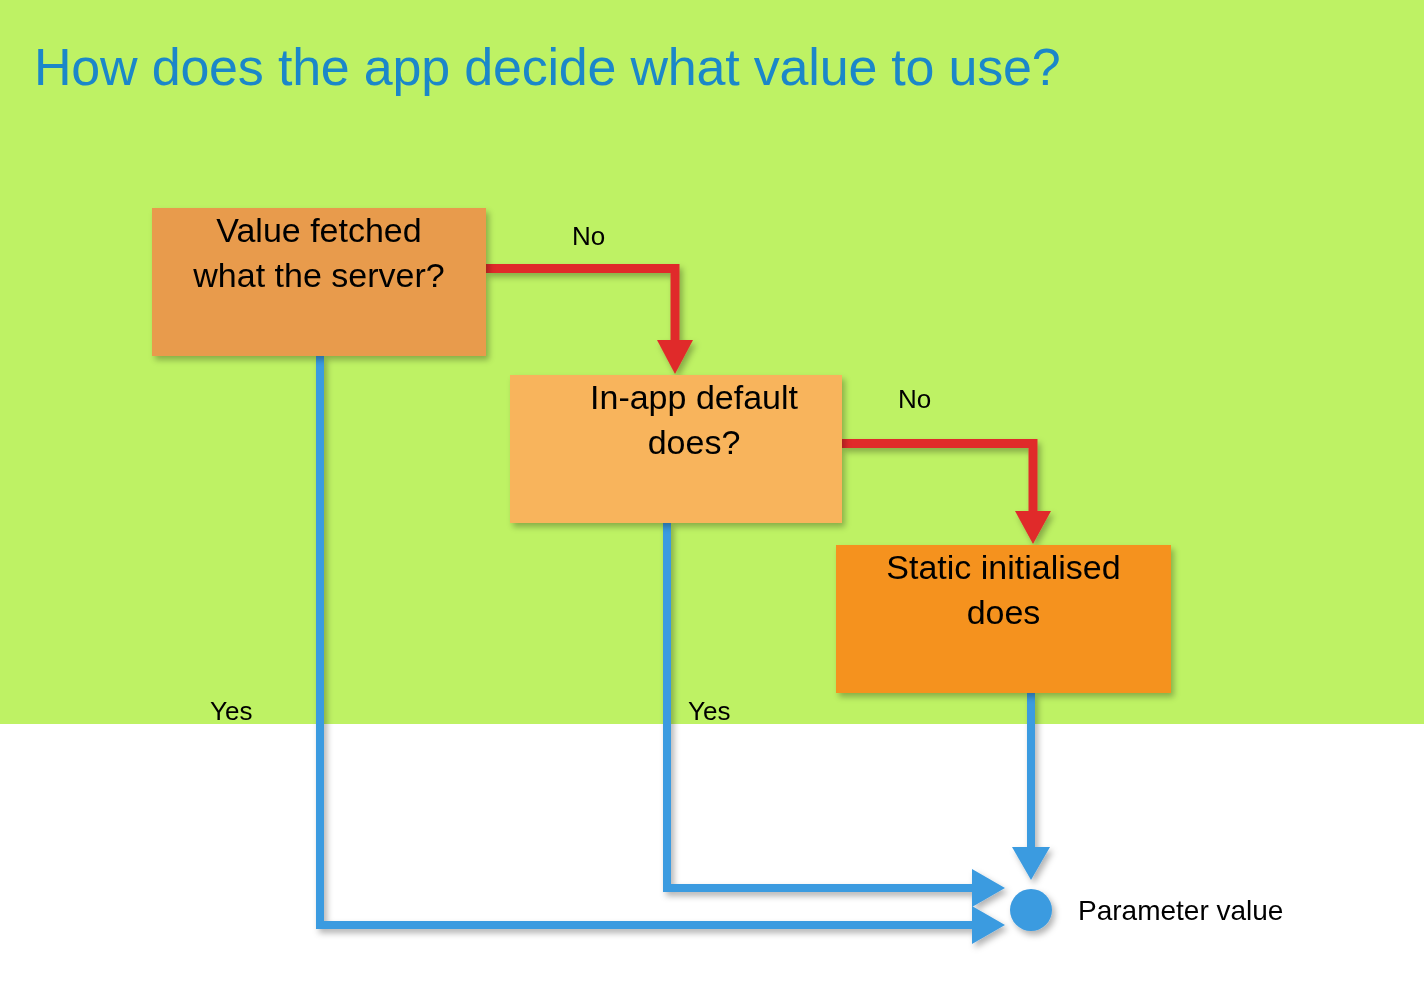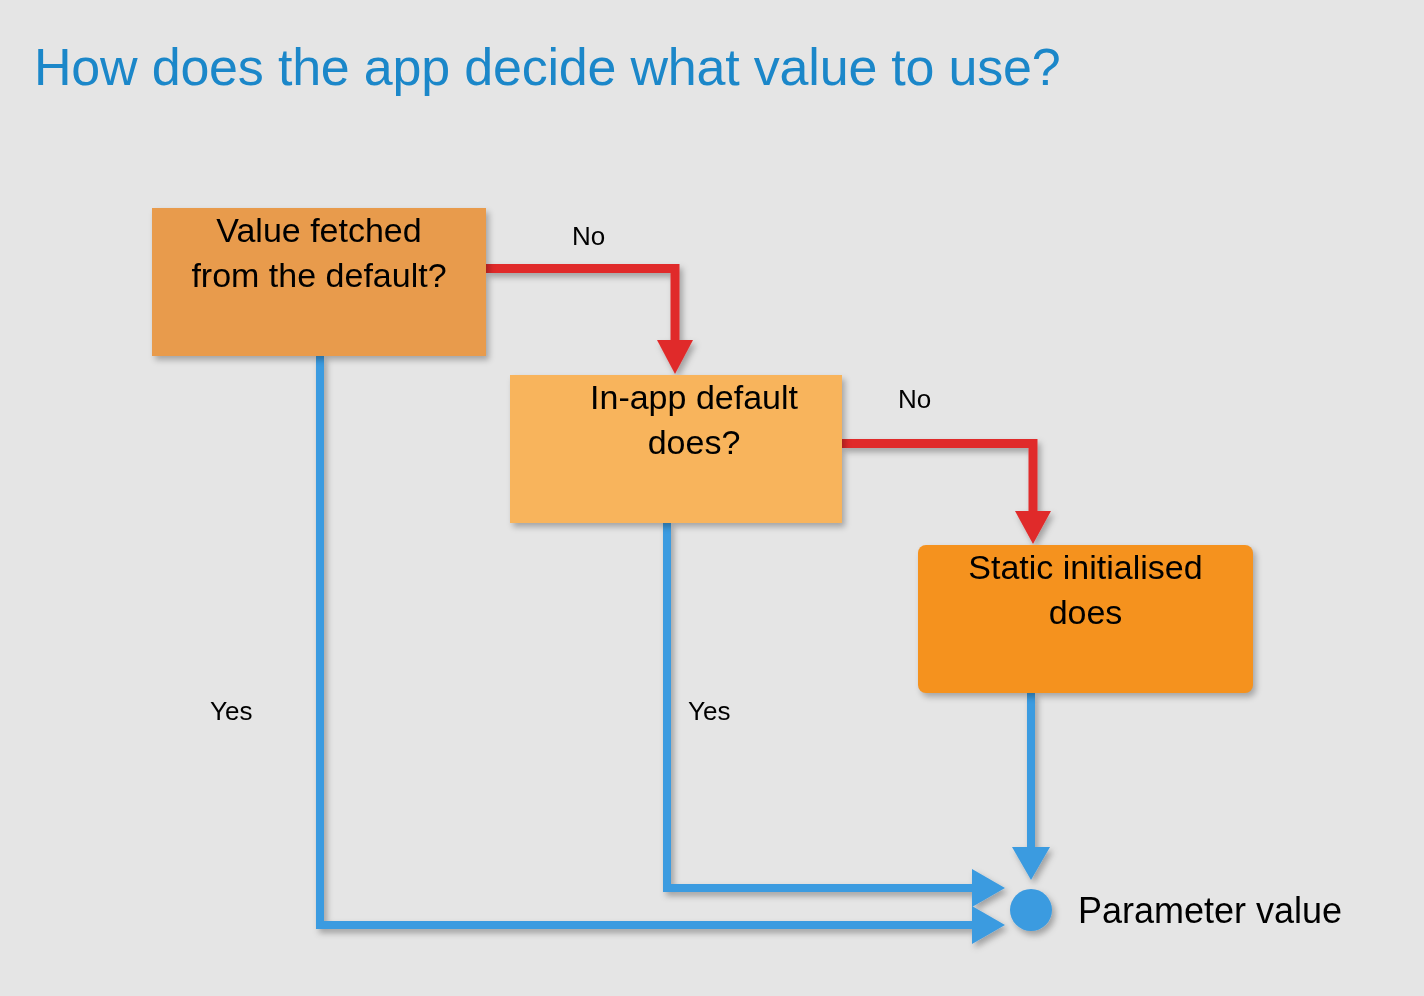--- a/index.html
+++ b/index.html
@@ -11,22 +11,22 @@
     width: 1424px;
     height: 996px;
     position: relative;
     overflow: hidden;
     font-family: "Liberation Sans", sans-serif;
   }
   #slide {
     position: absolute;
     left: 0; top: 0;
     width: 1424px;
-    height: 996px;
-    background: #e5e5e5;
+    height: 724px;
+    background: #bef264;
   }
   #title {
     position: absolute;
     left: 34px;
     top: 36px;
     font-size: 52px;
     line-height: 62px;
     font-weight: 400;
     color: #1B87C9;
     letter-spacing: -0.2px;
@@ -52,42 +52,41 @@
     height: 148px;
   }
   #box-inapp {
     left: 510px;
     top: 375px;
     width: 332px;
     height: 148px;
     padding-left: 36px;
   }
   #box-static {
-    left: 918px;
+    left: 836px;
     top: 545px;
     width: 335px;
     height: 148px;
-    border-radius: 8px;
   }
   .edge-label {
     position: absolute;
     font-size: 26px;
     line-height: 38px;
     color: #000000;
     white-space: nowrap;
   }
   #label-no-1 { left: 572px; top: 217px; }
   #label-no-2 { left: 898px; top: 380px; }
   #label-yes-1 { left: 210px; top: 692px; }
   #label-yes-2 { left: 688px; top: 692px; }
   #label-param {
     position: absolute;
     left: 1078px;
     top: 889px;
-    font-size: 36px;
+    font-size: 28px;
     line-height: 44px;
     color: #000000;
     white-space: nowrap;
   }
   #connectors {
     position: absolute;
     left: 0; top: 0;
     width: 1424px;
     height: 996px;
     pointer-events: none;
@@ -134,21 +133,21 @@
         <polygon points="1005,925 972,906 972,944" fill="#3B9BE0"></polygon>
       </g>
 
       <circle cx="1031" cy="910" r="21" fill="#3B9BE0"></circle>
     </g>
   </svg>
 
   <div class="flow-box" id="box-server" style="background:#E89B4C">
     <span>
       <span>Value fetched</span><br>
-      <span>from the default?</span>
+      <span>what the server?</span>
     </span>
   </div>
 
   <div class="flow-box" id="box-inapp" style="background:#F8B45C">
     <span>
       <span>In-app default</span><br>
       <span>does?</span>
     </span>
   </div>
 

